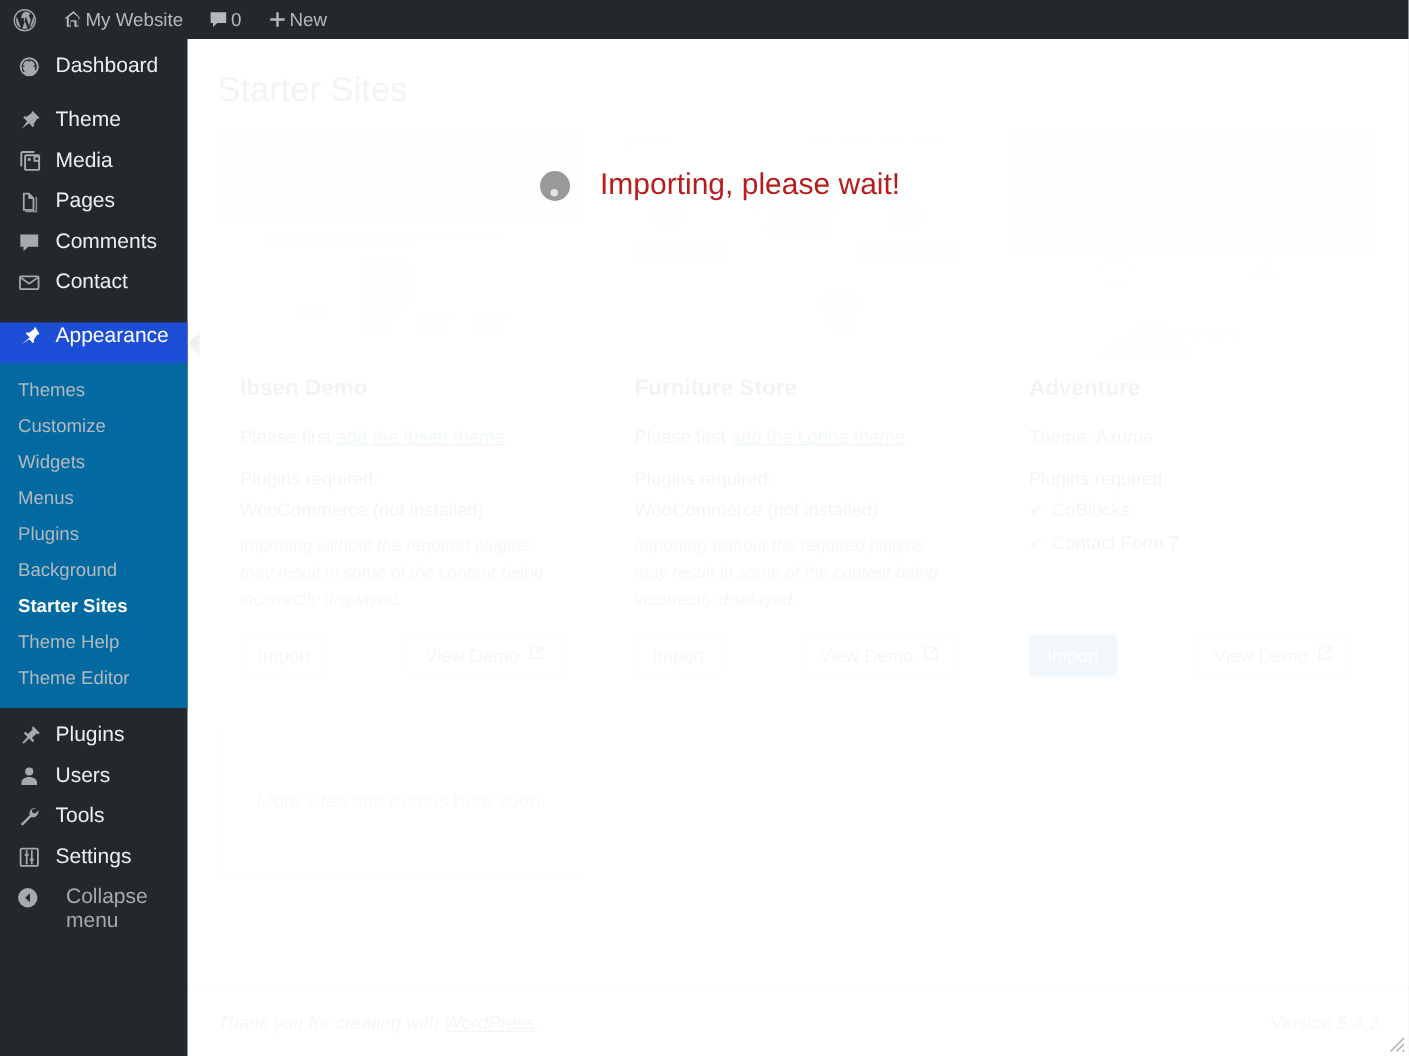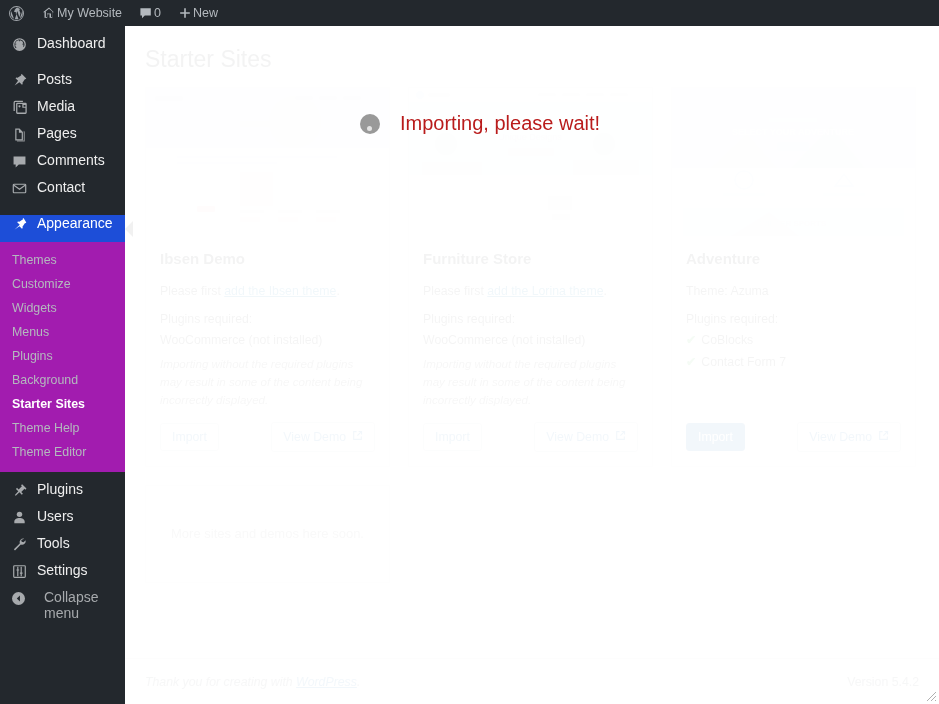--- a/index.html
+++ b/index.html
@@ -44,21 +44,21 @@
   .menu-top .mi { width: 18px; height: 18px; display: flex; align-items: center; justify-content: center; }
   .menu-top.spacer-top { margin-top: 9px; }
   .menu-top.current {
     background: #1d4ed8; color: #fff; font-weight: 400;
   }
   .menu-top.current::after {
     content: ""; position: absolute; right: -8px; top: 50%;
     margin-top: -8px; border: 8px solid transparent;
     border-right-color: #f1f1f1;
   }
-  .submenu { background: #a21caf; padding: 6px 0 8px; }
+  .submenu { background: #0369a1; padding: 6px 0 8px; }
   .submenu a {
     display: block; padding: 5px 0 5px 12px;
     color: #b4b9be; font-size: 12.4px; text-decoration: none;
   }
   .submenu a.current { color: #fff; font-weight: 700; }
   .menu-sep { height: 9px; }
 
   
   #content {
     position: absolute; top: 26px; left: 125px;
@@ -199,21 +199,21 @@
   </div>
 
   <div class="menu-sep"></div>
 
   <div class="menu-top">
     <span class="mi">
       <svg viewBox="0 0 20 20" width="17" height="17" fill="#a7aaad">
           <path d="M12.7 2.3l-1 1 .5.5-4.4 3-1.6-.3-.9.9 3 3L4.3 16l5.6-4 3 3 .9-.9-.3-1.6 3-4.4.5.5 1-1-5.3-5.3z"></path>
         </svg>
     </span>
-    <span>Posts</span>
+    <span>Theme</span>
   </div>
 
   <div class="menu-top">
     <span class="mi">
       <svg viewBox="0 0 20 20" width="17" height="17" fill="#a7aaad">
           <path d="M14 2H5a2 2 0 00-2 2v10h1.5V4c0-.28.22-.5.5-.5h9V2zm3 2.5H7.5A1.5 1.5 0 006 6v10a1.5 1.5 0 001.5 1.5H17a1.5 1.5 0 001.5-1.5V6A1.5 1.5 0 0017 4.5zm-2.2 2.6h2.2V9h-2.2V7.1zM7.5 16V6h5.8v4.3h3.7V16H7.5zm1.2-7.4a1.3 1.3 0 102.6 0 1.3 1.3 0 00-2.6 0z"></path>
         </svg>
     </span>
     <span>Media</span>
   </div>

